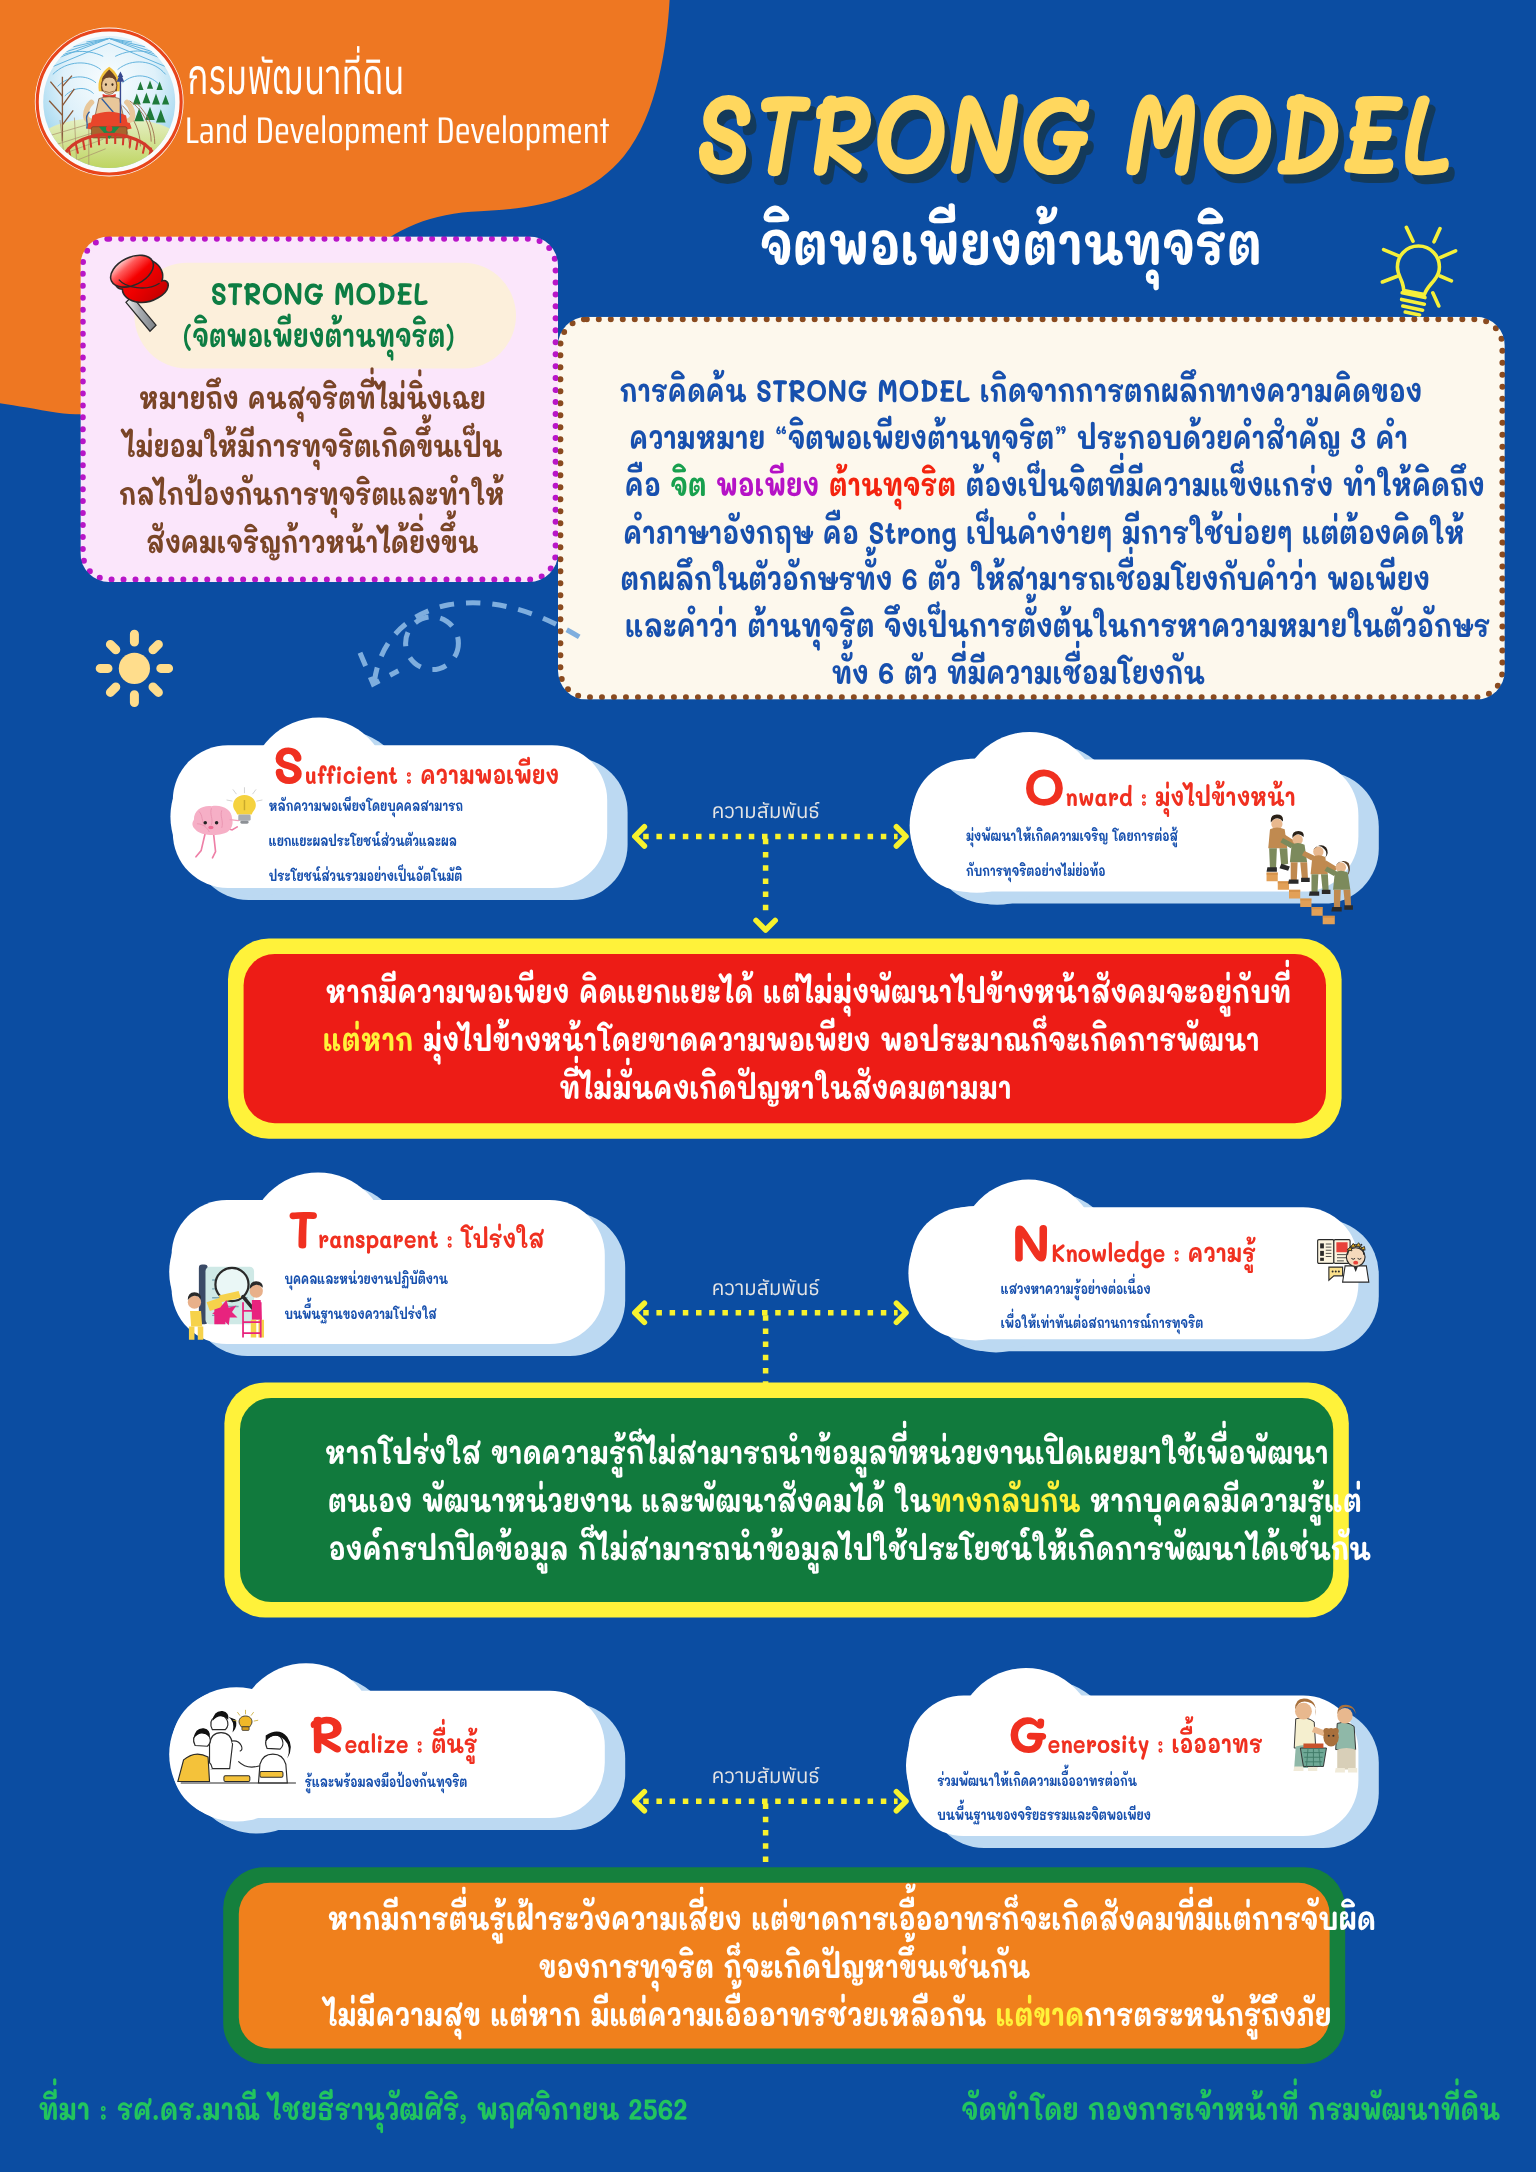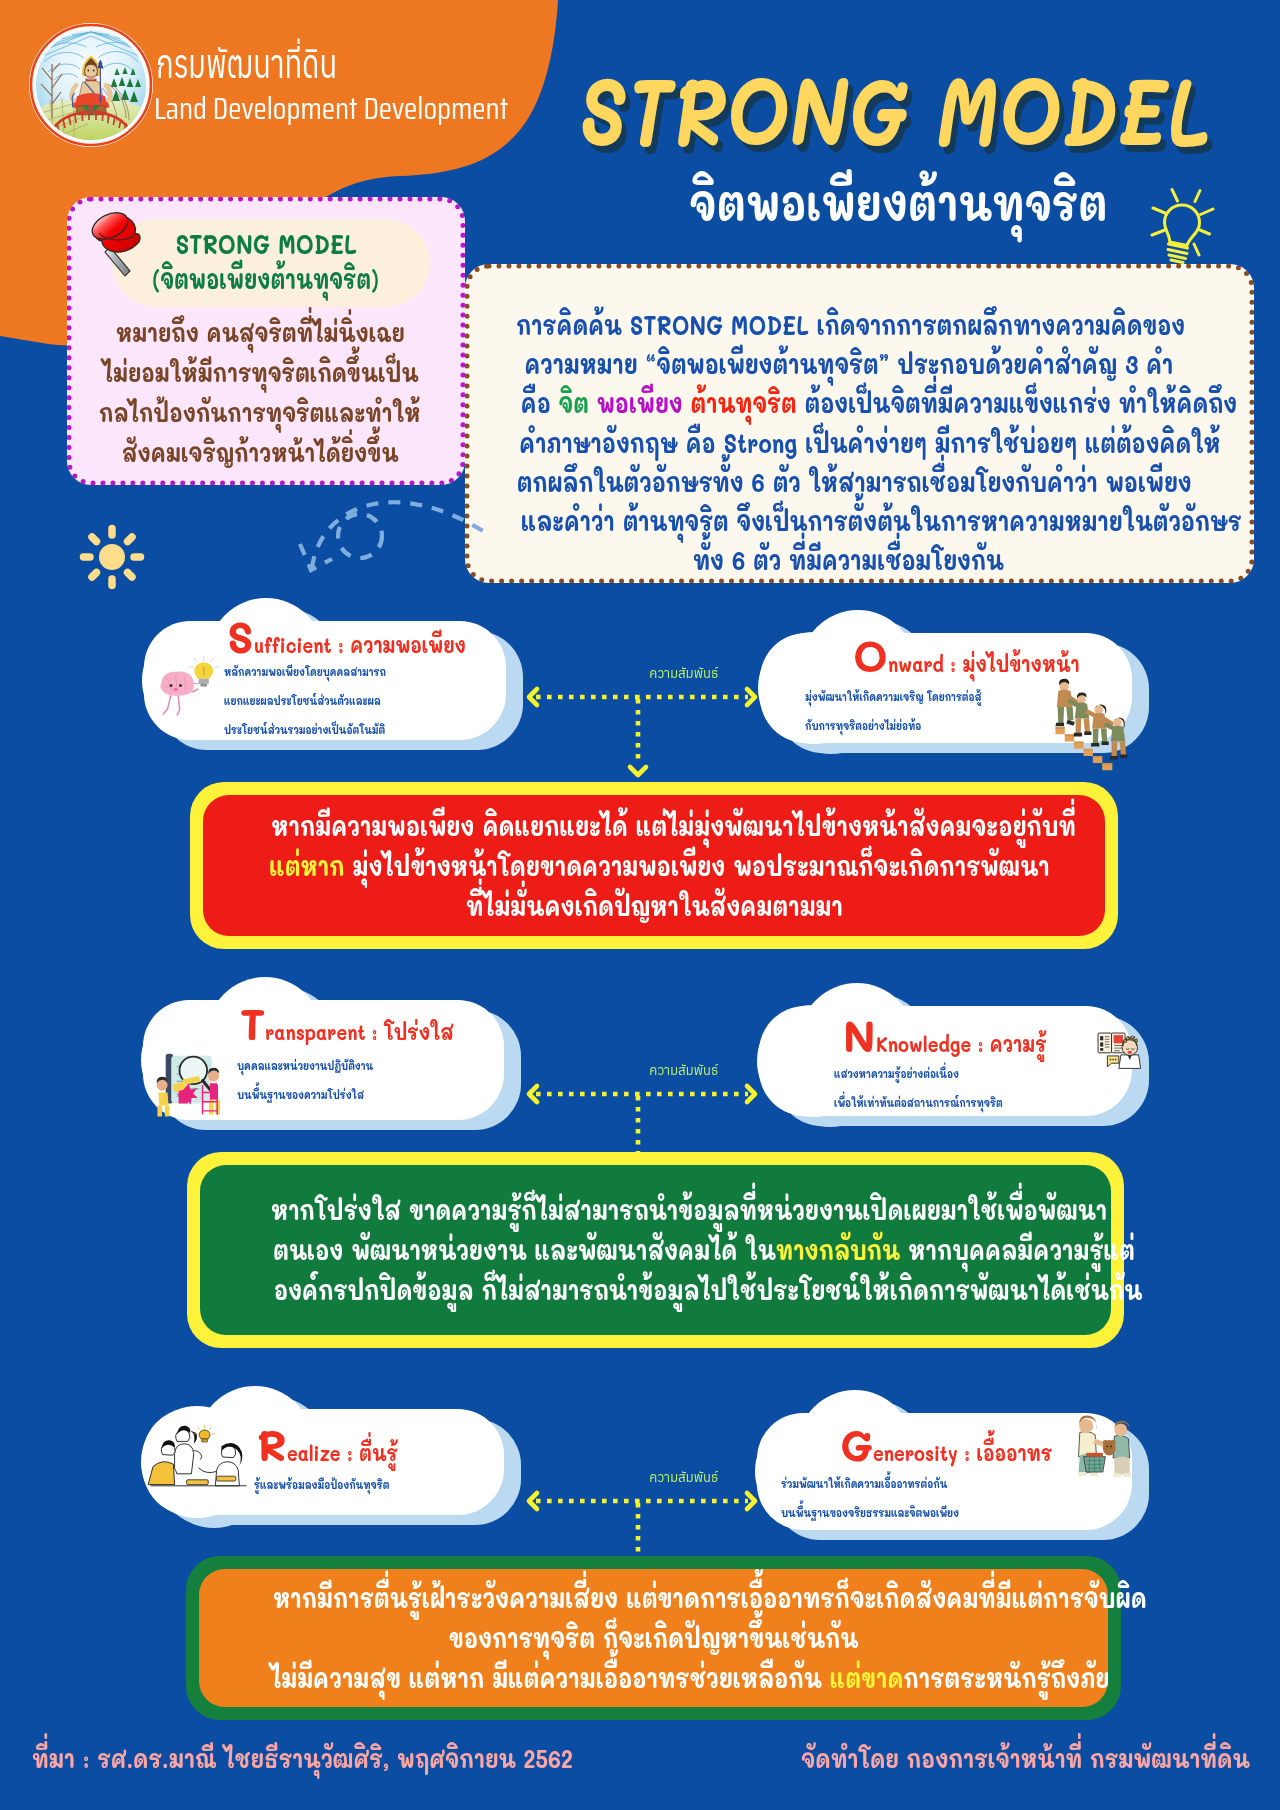--- a/index.html
+++ b/index.html
@@ -13,21 +13,21 @@
   .dept-th{position:absolute;left:156px;top:43px;font-family:"Anuphan","Liberation Sans",sans-serif;
            font-size:40px;color:#fff;line-height:1;font-weight:400;white-space:nowrap;}
   .dept-th span{display:inline-block;transform:scaleX(0.725);transform-origin:left top;}
   .dept-en{position:absolute;left:154px;top:93px;font-family:"Saira Condensed","Liberation Sans",sans-serif;
            font-size:31px;color:#fff;font-weight:400;line-height:1;}
   .title-main{position:absolute;left:511px;top:62px;width:700px;text-align:center;
      font-family:"Mali","Liberation Sans",sans-serif;font-weight:700;font-style:italic;
      font-size:94px;color:#FFD75E;letter-spacing:0px;line-height:1;white-space:nowrap;
      text-shadow:6px 7px 0 #133A5B;}
   .title-main span{display:inline-block;transform:scaleX(0.825);}
-  .title-sub{position:absolute;left:588px;top:178px;width:620px;text-align:center;
+  .title-sub{position:absolute;left:532px;top:178px;width:620px;text-align:center;
      font-family:"Mali","Liberation Sans",sans-serif;font-weight:700;
      font-size:48px;color:#ffffff;line-height:1;white-space:nowrap;}
   .title-sub span{display:inline-block;transform:scaleX(0.86);}
   .bulb{position:absolute;left:1143px;top:181px;width:78px;height:88px;}
 
   
   .pink-card{position:absolute;left:67px;top:197px;width:398px;height:288px;
      background:#FBE6FB;border:5px dotted #B816C8;border-radius:24px;box-sizing:border-box;}
   .pink-pill{position:absolute;left:40px;top:17px;width:318px;height:88px;
      background:#FCEFDB;border-radius:44px;}
@@ -78,25 +78,25 @@
   .banner .inner{position:absolute;left:13px;top:13px;right:13px;bottom:13px;border-radius:26px;
      display:flex;align-items:center;justify-content:center;}
   .banner p{margin:0;width:100%;text-align:center;font-family:"Mali","Liberation Sans",sans-serif;
      font-weight:700;font-size:26px;color:#fff;line-height:40px;}
   .banner p .bl{display:block;white-space:nowrap;}
   .banner p .bl span.sq{display:inline-block;transform:scaleX(0.855);}
 
   
   .rel{position:absolute;}
   .rel-label{position:absolute;font-family:"Anuphan","Liberation Sans",sans-serif;font-weight:400;
-     font-size:13px;color:#bef264;text-align:right;white-space:nowrap;}
+     font-size:17px;color:#e5e5e5;text-align:center;white-space:nowrap;}
 
   
   .foot{position:absolute;font-family:"Mali","Liberation Sans",sans-serif;font-weight:700;
-        font-size:25px;color:#fca5a5;white-space:nowrap;}
+        font-size:25px;color:#22c55e;white-space:nowrap;}
   .foot span{display:inline-block;transform:scaleX(0.855);transform-origin:left center;}
   .foot.r span{transform-origin:right center;}
 </style>
 </head>
 <body>
 
 <div class="poster">
 
   <svg class="orange-blob" viewBox="0 0 900 420">
     <path d="M0,0 L558,0

